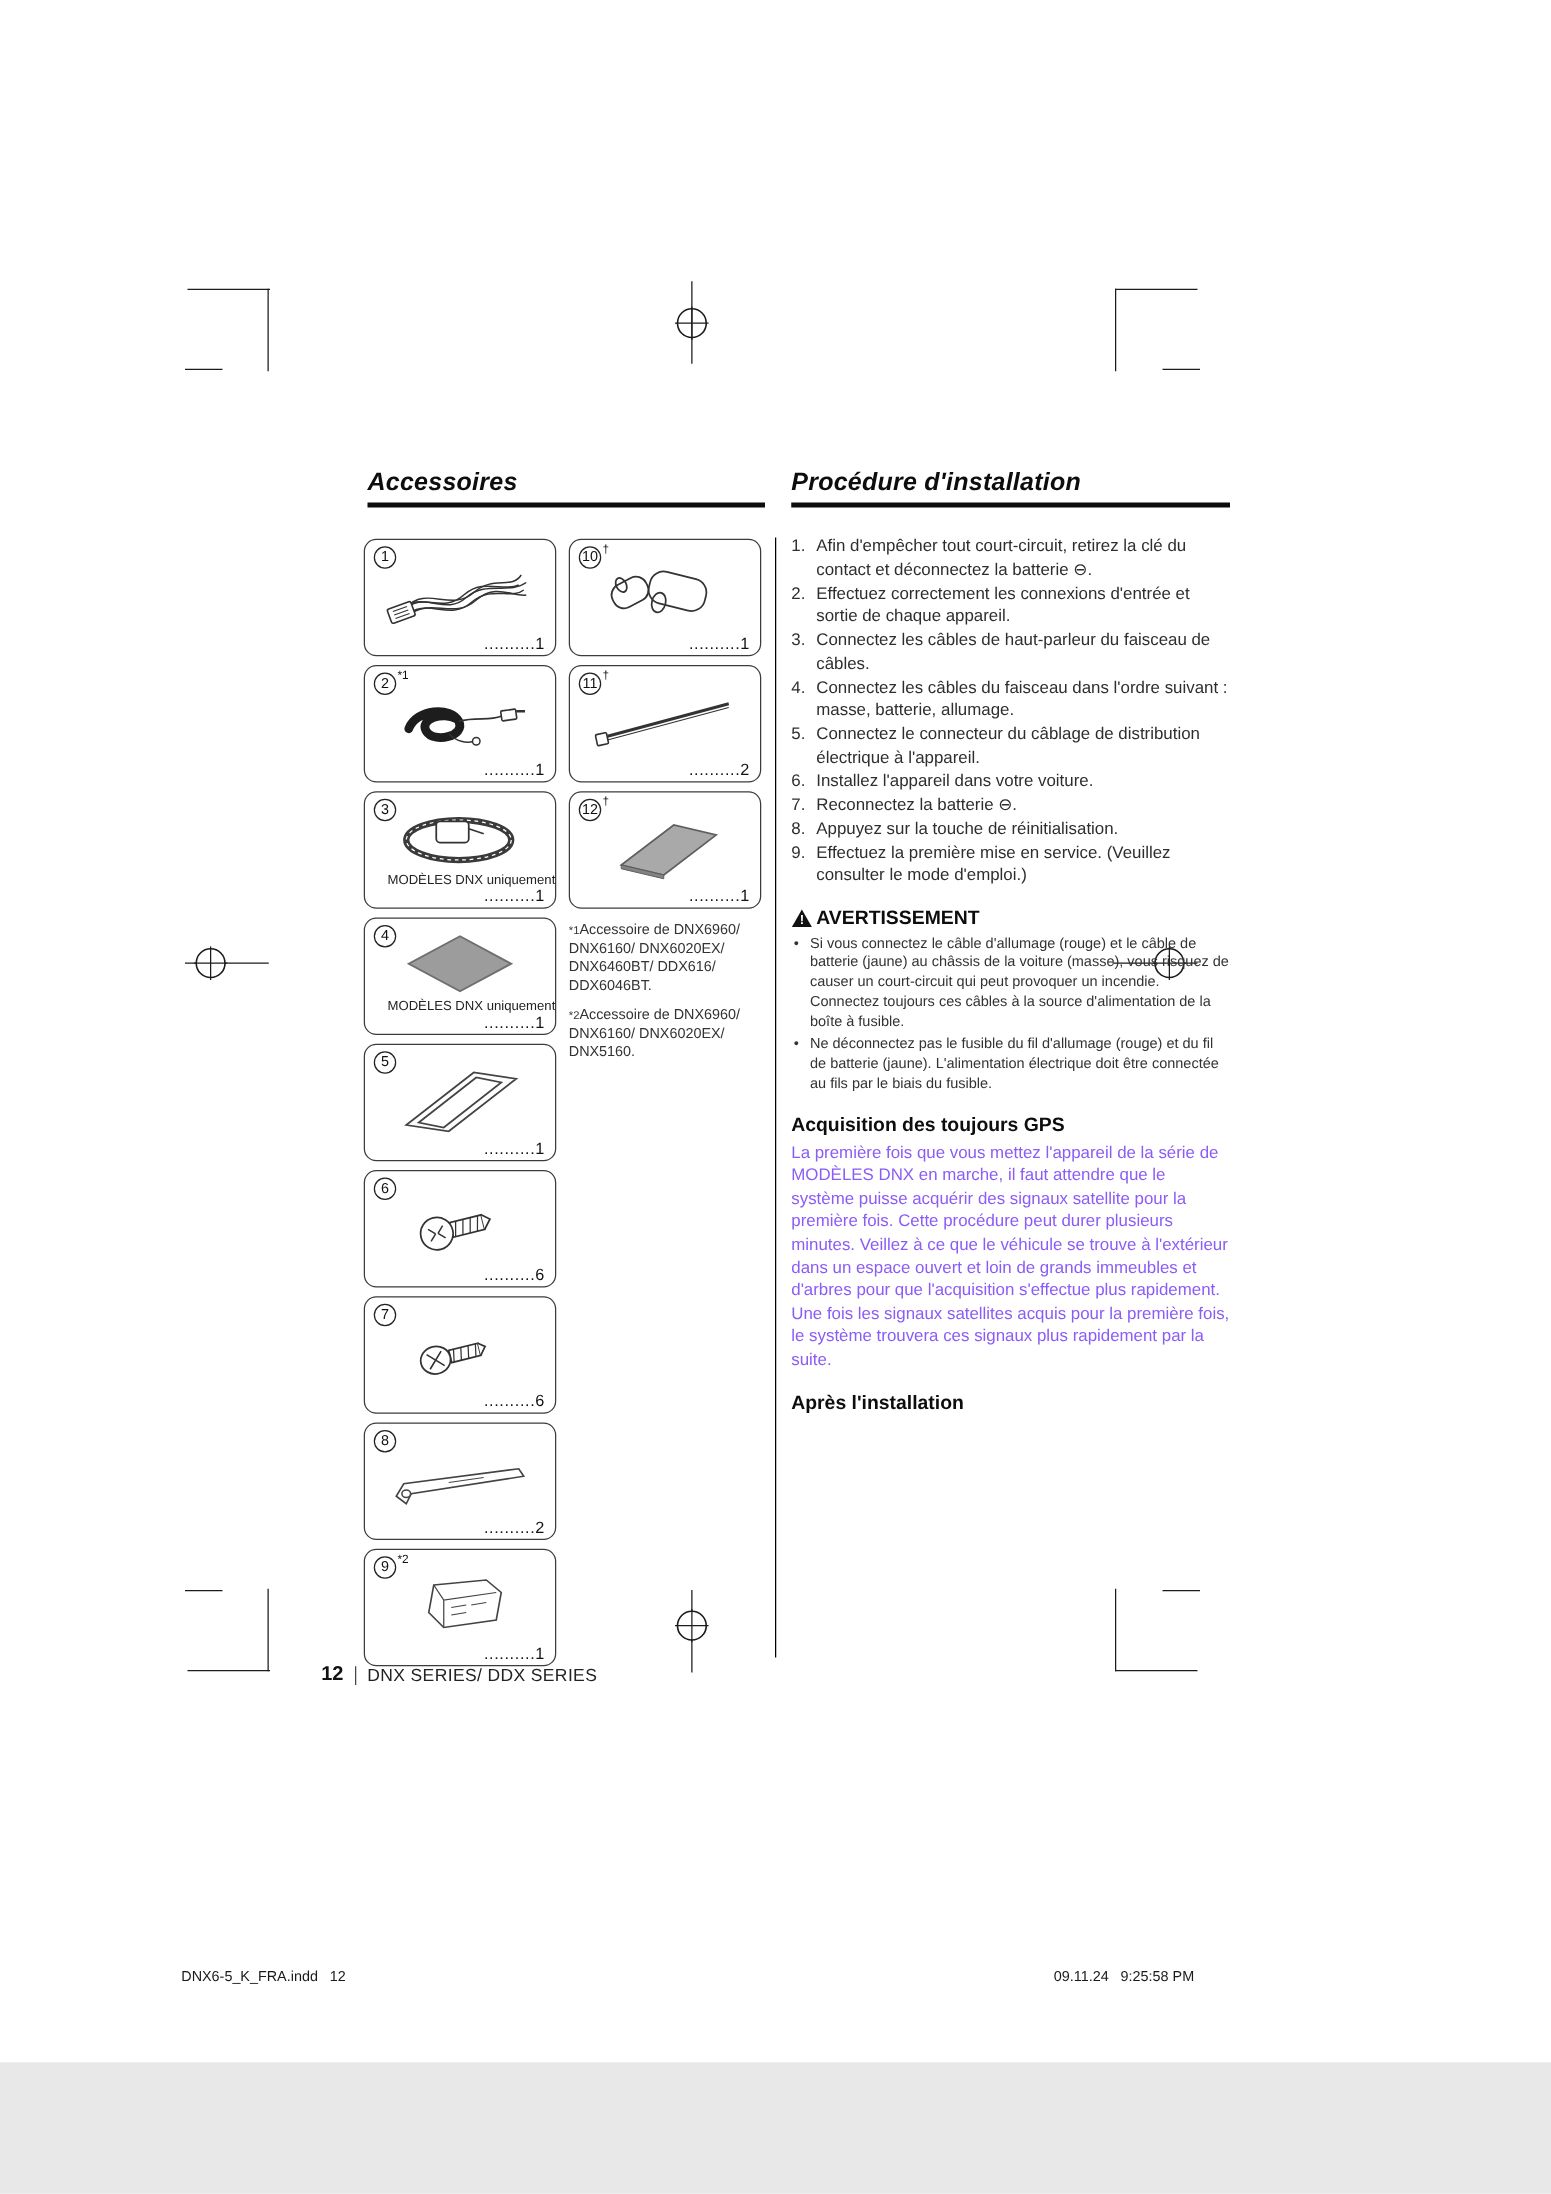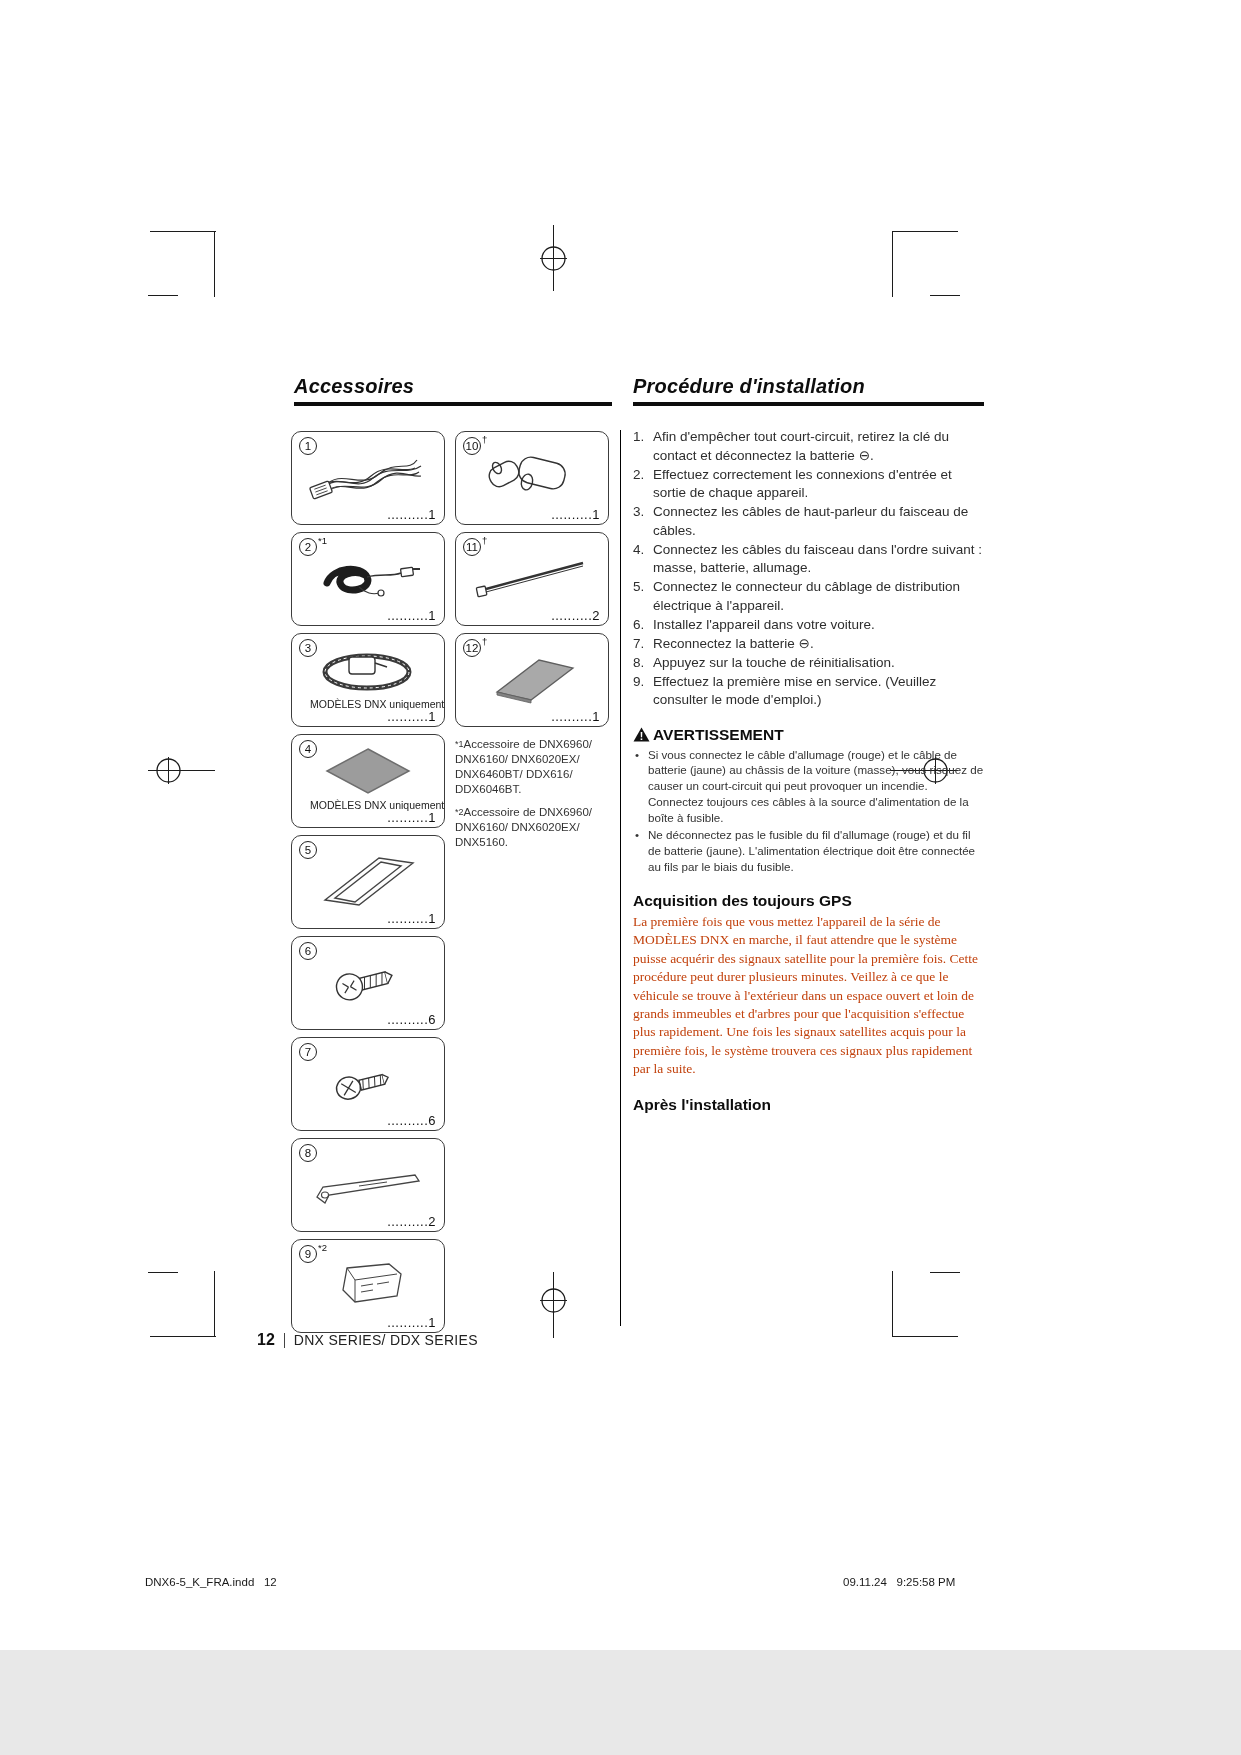--- a/index.html
+++ b/index.html
@@ -44,21 +44,21 @@
   .proc{position:absolute;left:633px;top:428px;width:352px;}
   .step{display:flex;font-size:13.5px;line-height:18.5px;color:#2e2e2e;margin-bottom:.5px;}
   .sn{width:20px;flex:none;}
   .st{flex:1;}
   .warn-head{display:flex;align-items:center;margin-top:16px;margin-bottom:3px;font-size:15.5px;font-weight:bold;color:#0d0d0d;}
   .warn-head svg{margin-right:3px;flex:none;}
   .wb{display:flex;font-size:11.6px;line-height:15.8px;color:#333;margin-top:2px;}
   .wb .bm{width:13px;flex:none;padding-left:2px;}
   .wb .bt{flex:1;}
   .h3{font-size:15.5px;font-weight:bold;color:#0d0d0d;margin-top:17px;margin-bottom:3px;}
-  .bodytxt{font-size:13.5px;line-height:18.4px;color:#c2410c;font-family:Liberation Serif, serif;}
+  .bodytxt{font-size:13.5px;line-height:18.4px;color:#8b5cf6;}
 
   
   .footer{position:absolute;left:257px;top:1331px;display:flex;align-items:center;}
   .pg{font-size:16px;font-weight:bold;color:#111;}
   .fsep{width:1px;height:15px;background:#444;margin:0 9px;}
   .series{font-size:14px;color:#222;letter-spacing:.3px;}
   .printline{position:absolute;top:1576px;font-size:11.5px;color:#1a1a1a;white-space:pre;}
   #plLeft{left:145px;} #plRight{left:843px;}
 
   .acc-art svg{display:block;}

